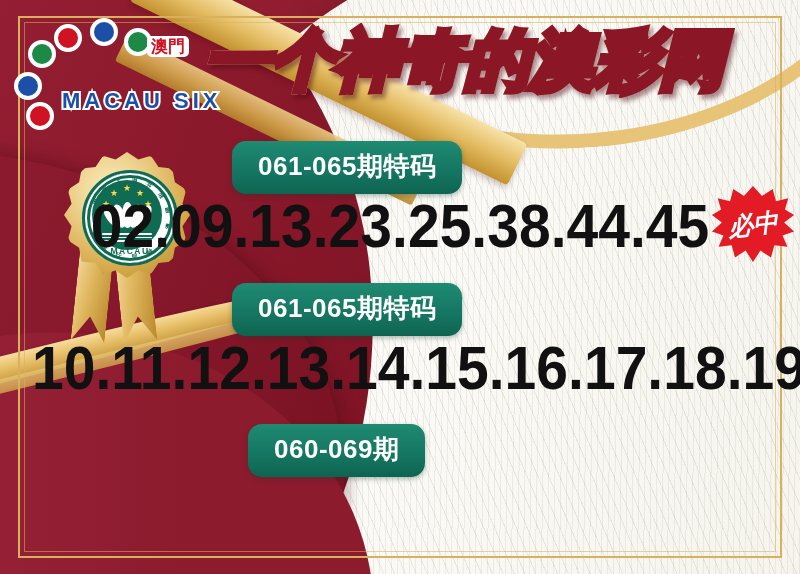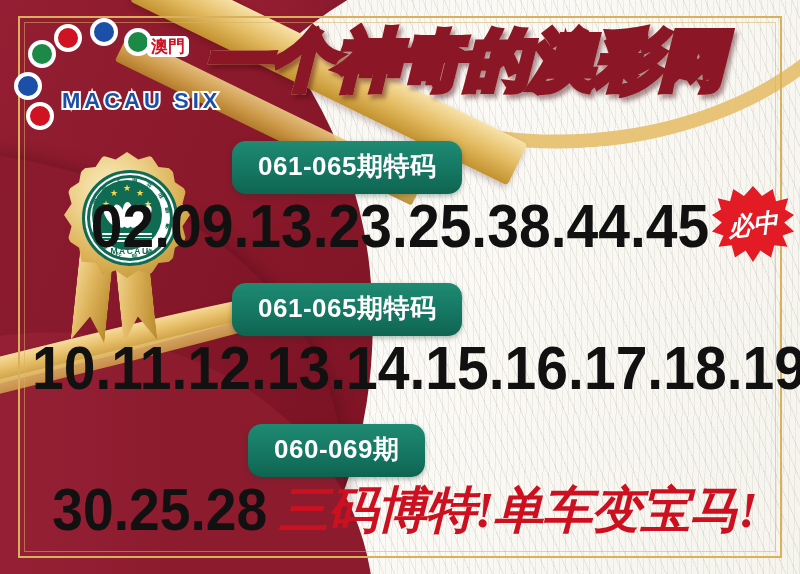--- a/index.html
+++ b/index.html
@@ -370,17 +370,14 @@
   <div class="badge r1-badge">061-065期特码</div>
   <div class="numbers r1-nums">02.09.13.23.25.38.44.45</div>
 
   <div class="starburst"></div>
   <div class="starburst-txt">必中</div>
 
   <div class="badge r2-badge">061-065期特码</div>
   <div class="numbers r2-nums">10.11.12.13.14.15.16.17.18.19</div>
 
   <div class="badge r3-badge">060-069期</div>
-  <div class="r3-line">
-    <span class="r3-nums">30.25.28</span><span class="r3-slogan">三码博特!单车变宝马!</span>
-  </div>
 
 </div>
 
 </body></html>

